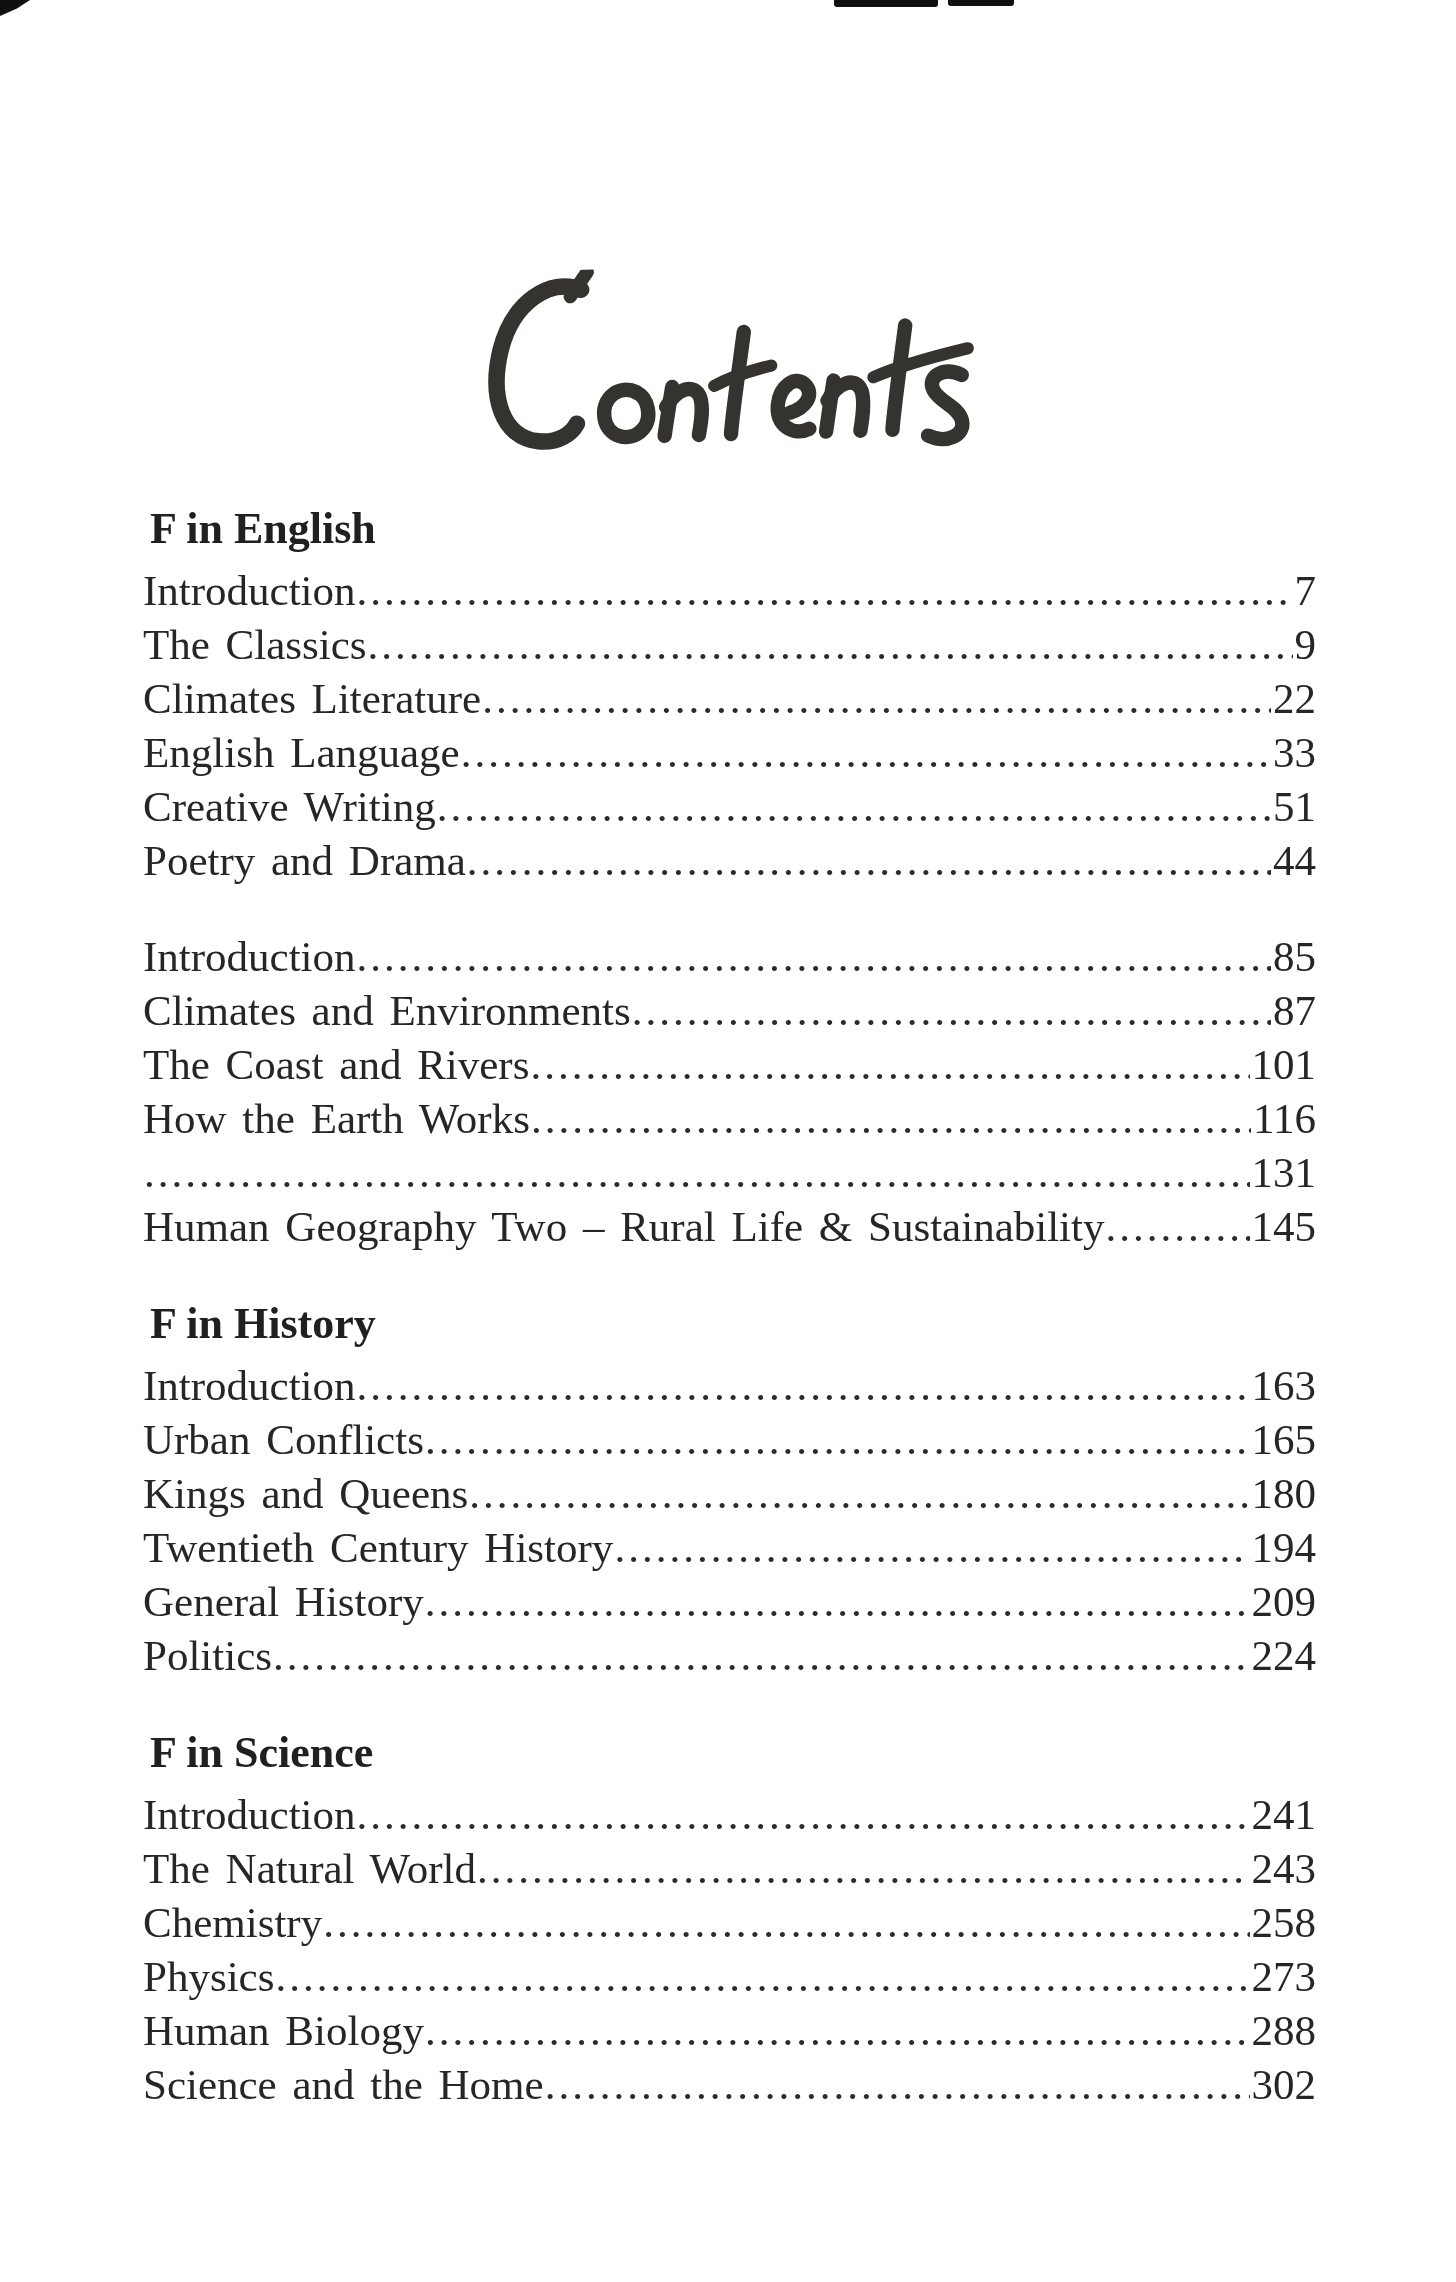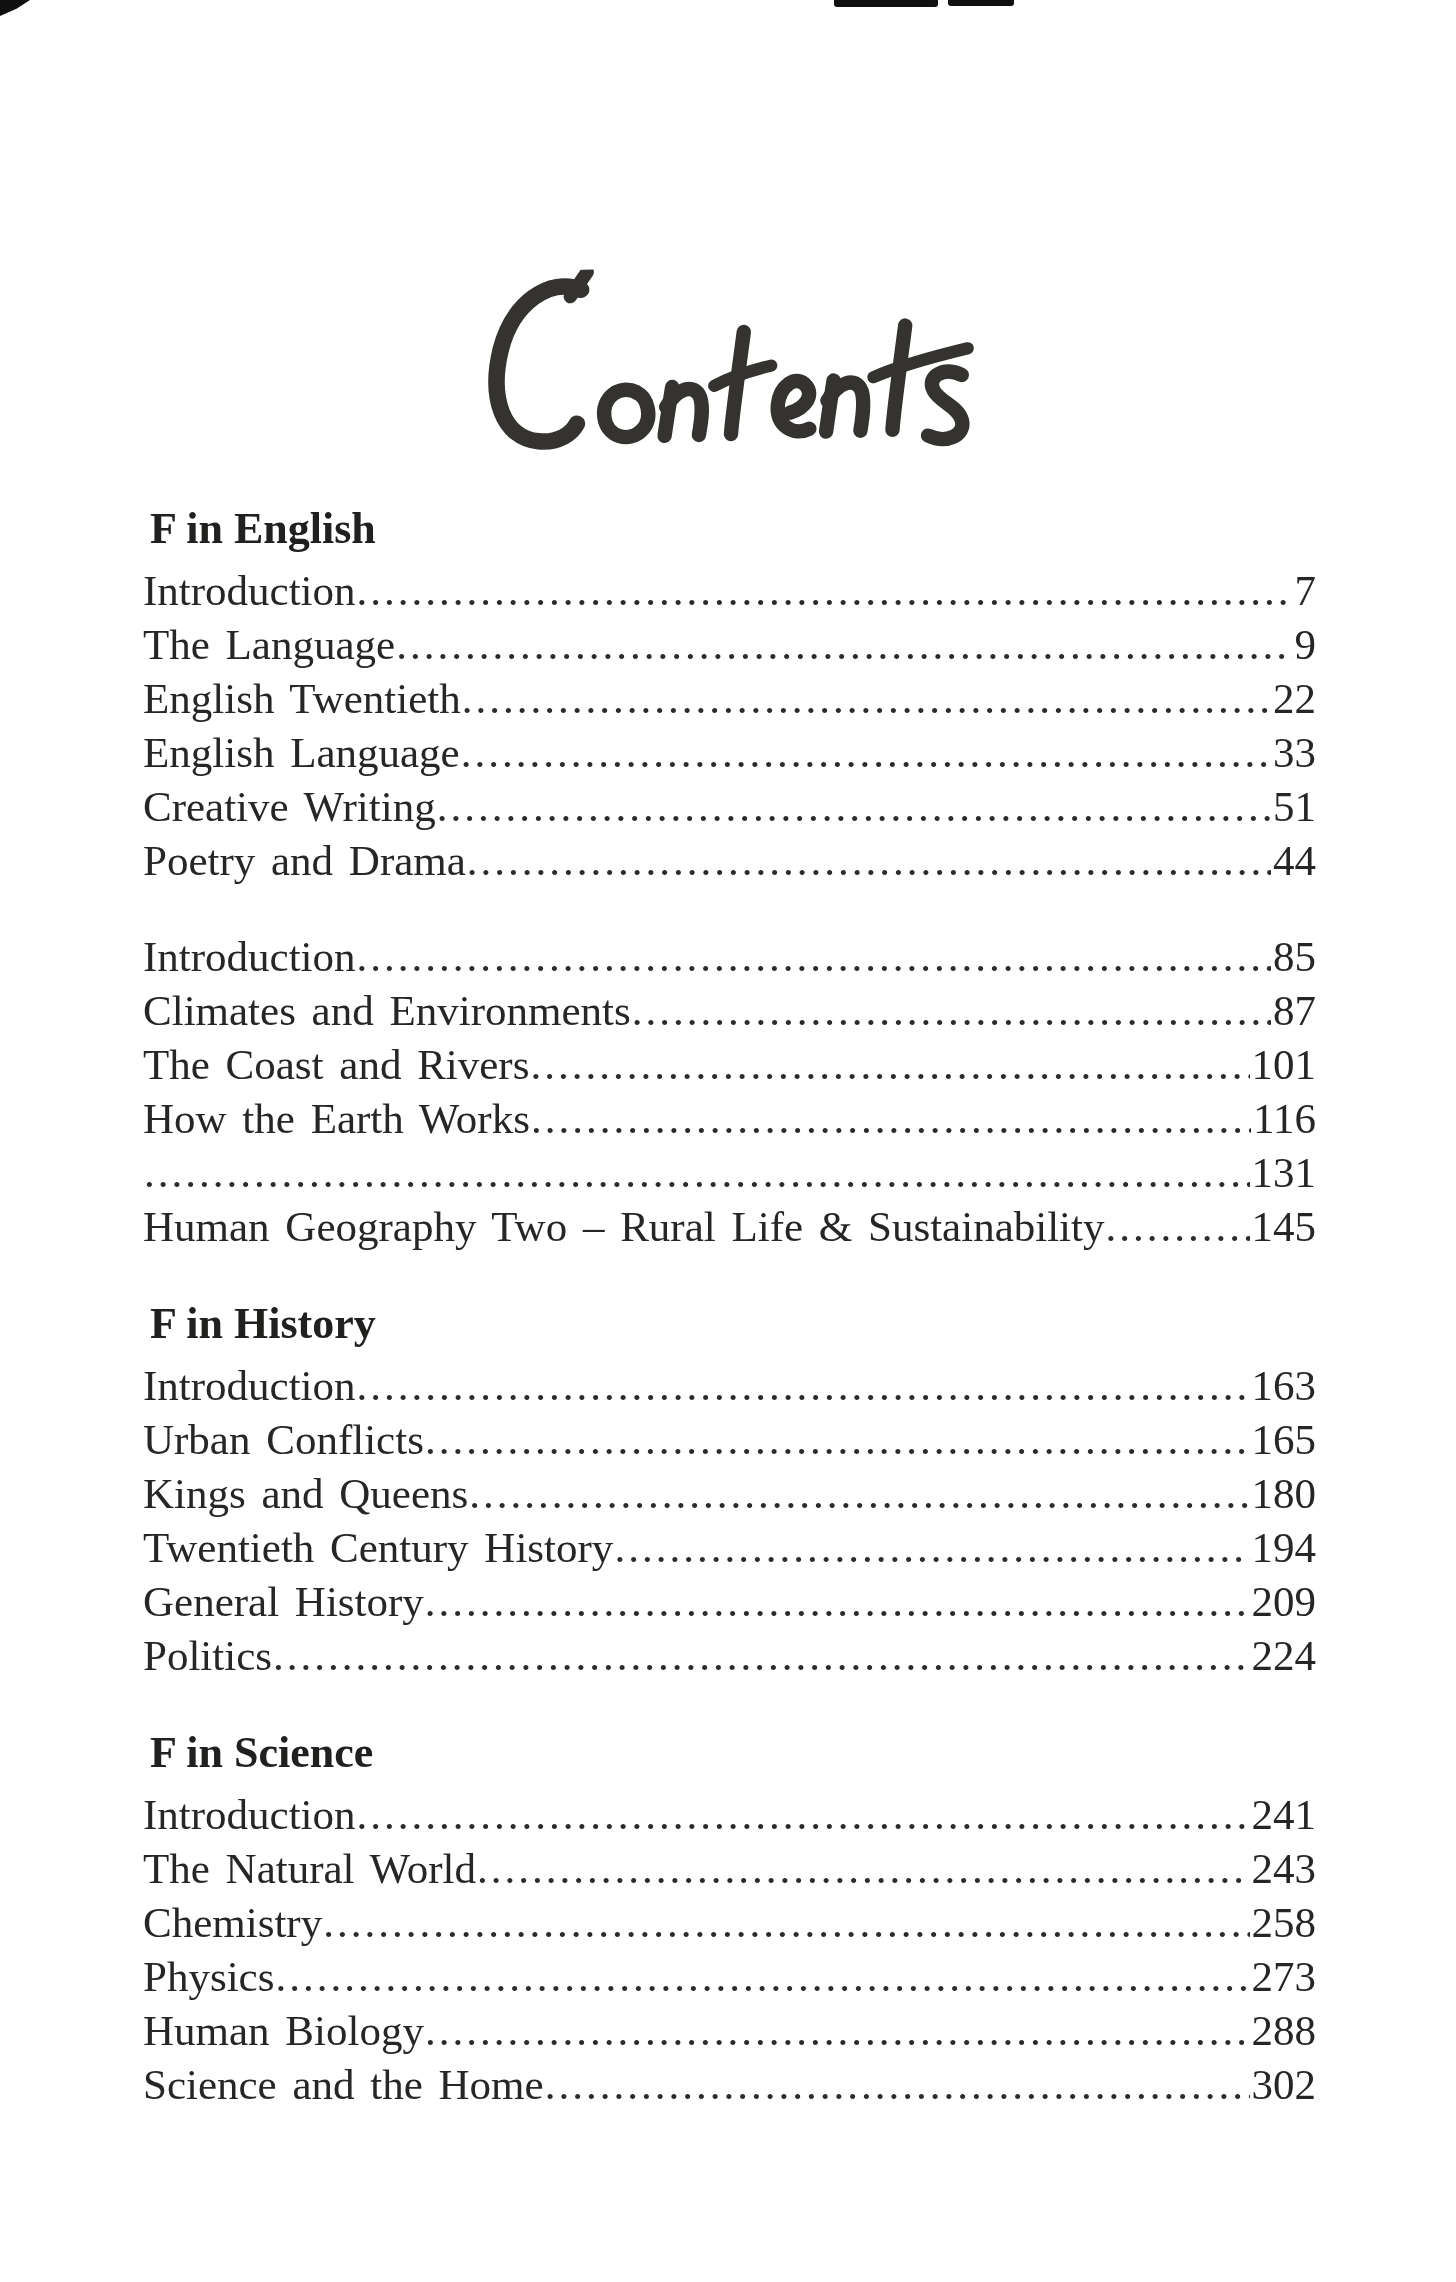--- a/index.html
+++ b/index.html
@@ -107,27 +107,27 @@
   <section class="section">
     <h2 class="heading">F in English</h2>
     <div class="entries">
   <div class="entry">
     <span class="etitle">Introduction</span>
     <span class="dots" aria-hidden="true">............................................................................................................................................................................................................................</span>
     <span class="pnum">7</span>
   </div>
 
   <div class="entry">
-    <span class="etitle">The Language</span>
+    <span class="etitle">The Classics</span>
     <span class="dots" aria-hidden="true">............................................................................................................................................................................................................................</span>
     <span class="pnum">9</span>
   </div>
 
   <div class="entry">
-    <span class="etitle">English Twentieth</span>
+    <span class="etitle">Climates Literature</span>
     <span class="dots" aria-hidden="true">............................................................................................................................................................................................................................</span>
     <span class="pnum">22</span>
   </div>
 
   <div class="entry">
     <span class="etitle">English Language</span>
     <span class="dots" aria-hidden="true">............................................................................................................................................................................................................................</span>
     <span class="pnum">33</span>
   </div>
 

